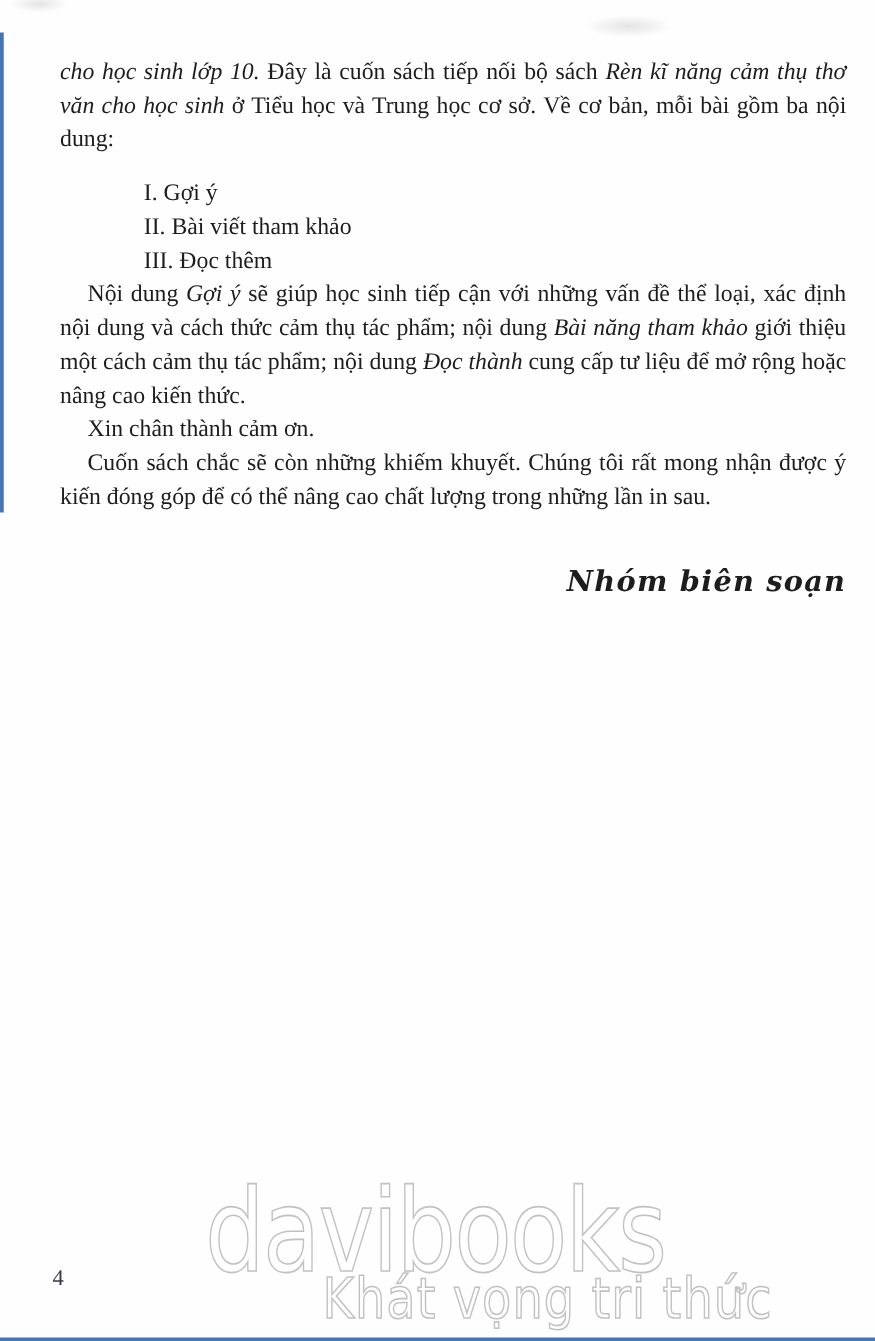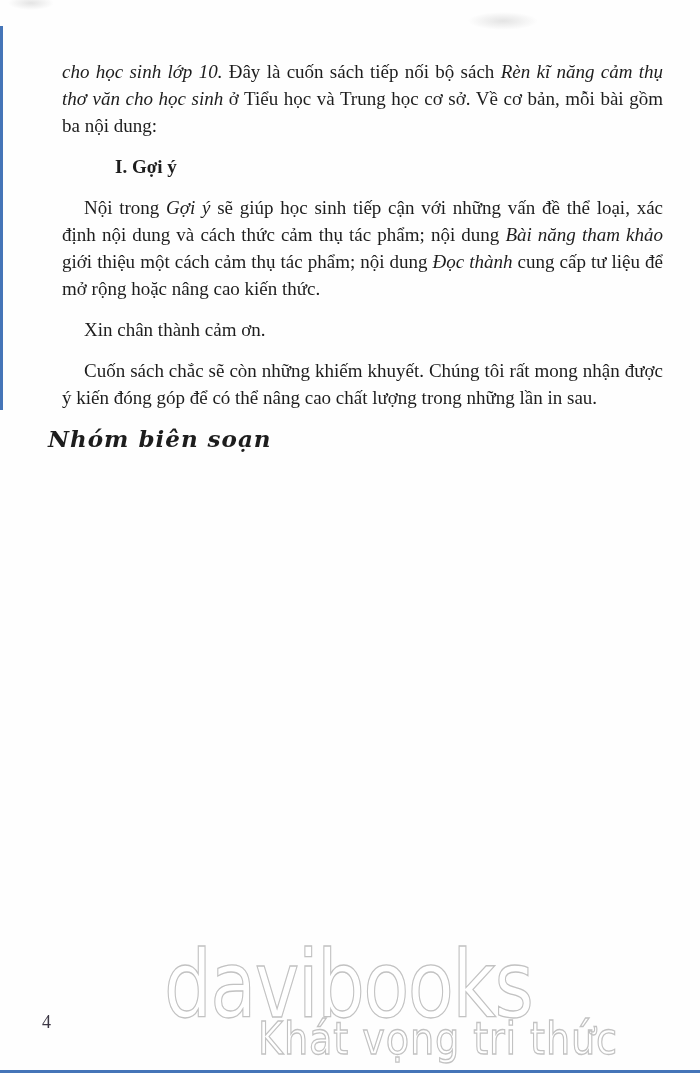--- a/index.html
+++ b/index.html
@@ -24,26 +24,27 @@
   
   .edge-left{position:absolute;left:0;top:26px;width:3px;height:384px;background:var(--accent);}
   .edge-bottom{position:absolute;left:0;bottom:0;width:700px;height:3px;background:var(--accent);}
 
   .text-block{
     position:absolute;
     left:48px;top:44px;width:629px;
     font-size:19px;line-height:27px;
     text-align:justify;
   }
-  .para{margin:14px;}
+  .para{margin:0;}
   .para.indent{text-indent:22px;}
-  .headings{margin:0 0 0 67px;font-weight:bold;}
+  .headings{margin:16px 0 0 67px;font-weight:normal;}
   .heading-line{white-space:nowrap;text-align:left;}
   .signature{
-    margin-top:13px;
+    margin-top:41px;
+    text-align:right;
     font-style:italic;
     font-weight:bold;
     font-size:23px;
     letter-spacing:1px;
     font-family:"DejaVu Serif", serif;
   }
 
   .page-number{
     position:absolute;left:42px;top:1012px;
     font-size:18px;color:#3c3744;
@@ -84,23 +85,25 @@
 
   <div class="edge-left"></div>
   <div class="edge-bottom"></div>
 
   <div class="text-block">
 
     <p class="para"><i>cho học sinh lớp 10.</i><span> Đây là cuốn sách tiếp nối bộ sách </span><i>Rèn kĩ năng cảm thụ thơ văn cho học sinh</i><span> ở Tiểu học và Trung học cơ sở. Về cơ bản, mỗi bài gồm ba nội dung:</span></p>
 
     <div class="headings">
       <div class="heading-line">I. Gợi ý</div>
+      <div class="heading-line">II. Bài viết tham khảo</div>
+      <div class="heading-line">III. Đọc thêm</div>
     </div>
 
-    <p class="para indent"><span>Nội trong </span><i>Gợi ý</i><span> sẽ giúp học sinh tiếp cận với những vấn đề thể loại, xác định nội dung và cách thức cảm thụ tác phẩm; nội dung </span><i>Bài năng tham khảo</i><span> giới thiệu một cách cảm thụ tác phẩm; nội dung </span><i>Đọc thành</i><span> cung cấp tư liệu để mở rộng hoặc nâng cao kiến thức.</span></p>
+    <p class="para indent"><span>Nội dung </span><i>Gợi ý</i><span> sẽ giúp học sinh tiếp cận với những vấn đề thể loại, xác định nội dung và cách thức cảm thụ tác phẩm; nội dung </span><i>Bài năng tham khảo</i><span> giới thiệu một cách cảm thụ tác phẩm; nội dung </span><i>Đọc thành</i><span> cung cấp tư liệu để mở rộng hoặc nâng cao kiến thức.</span></p>
 
     <p class="para indent">Xin chân thành cảm ơn.</p>
 
     <p class="para indent">Cuốn sách chắc sẽ còn những khiếm khuyết. Chúng tôi rất mong nhận được ý kiến đóng góp để có thể nâng cao chất lượng trong những lần in sau.</p>
 
     <div class="signature">Nhóm biên soạn</div>
   </div>
 
   <div class="page-number">4</div>
 

